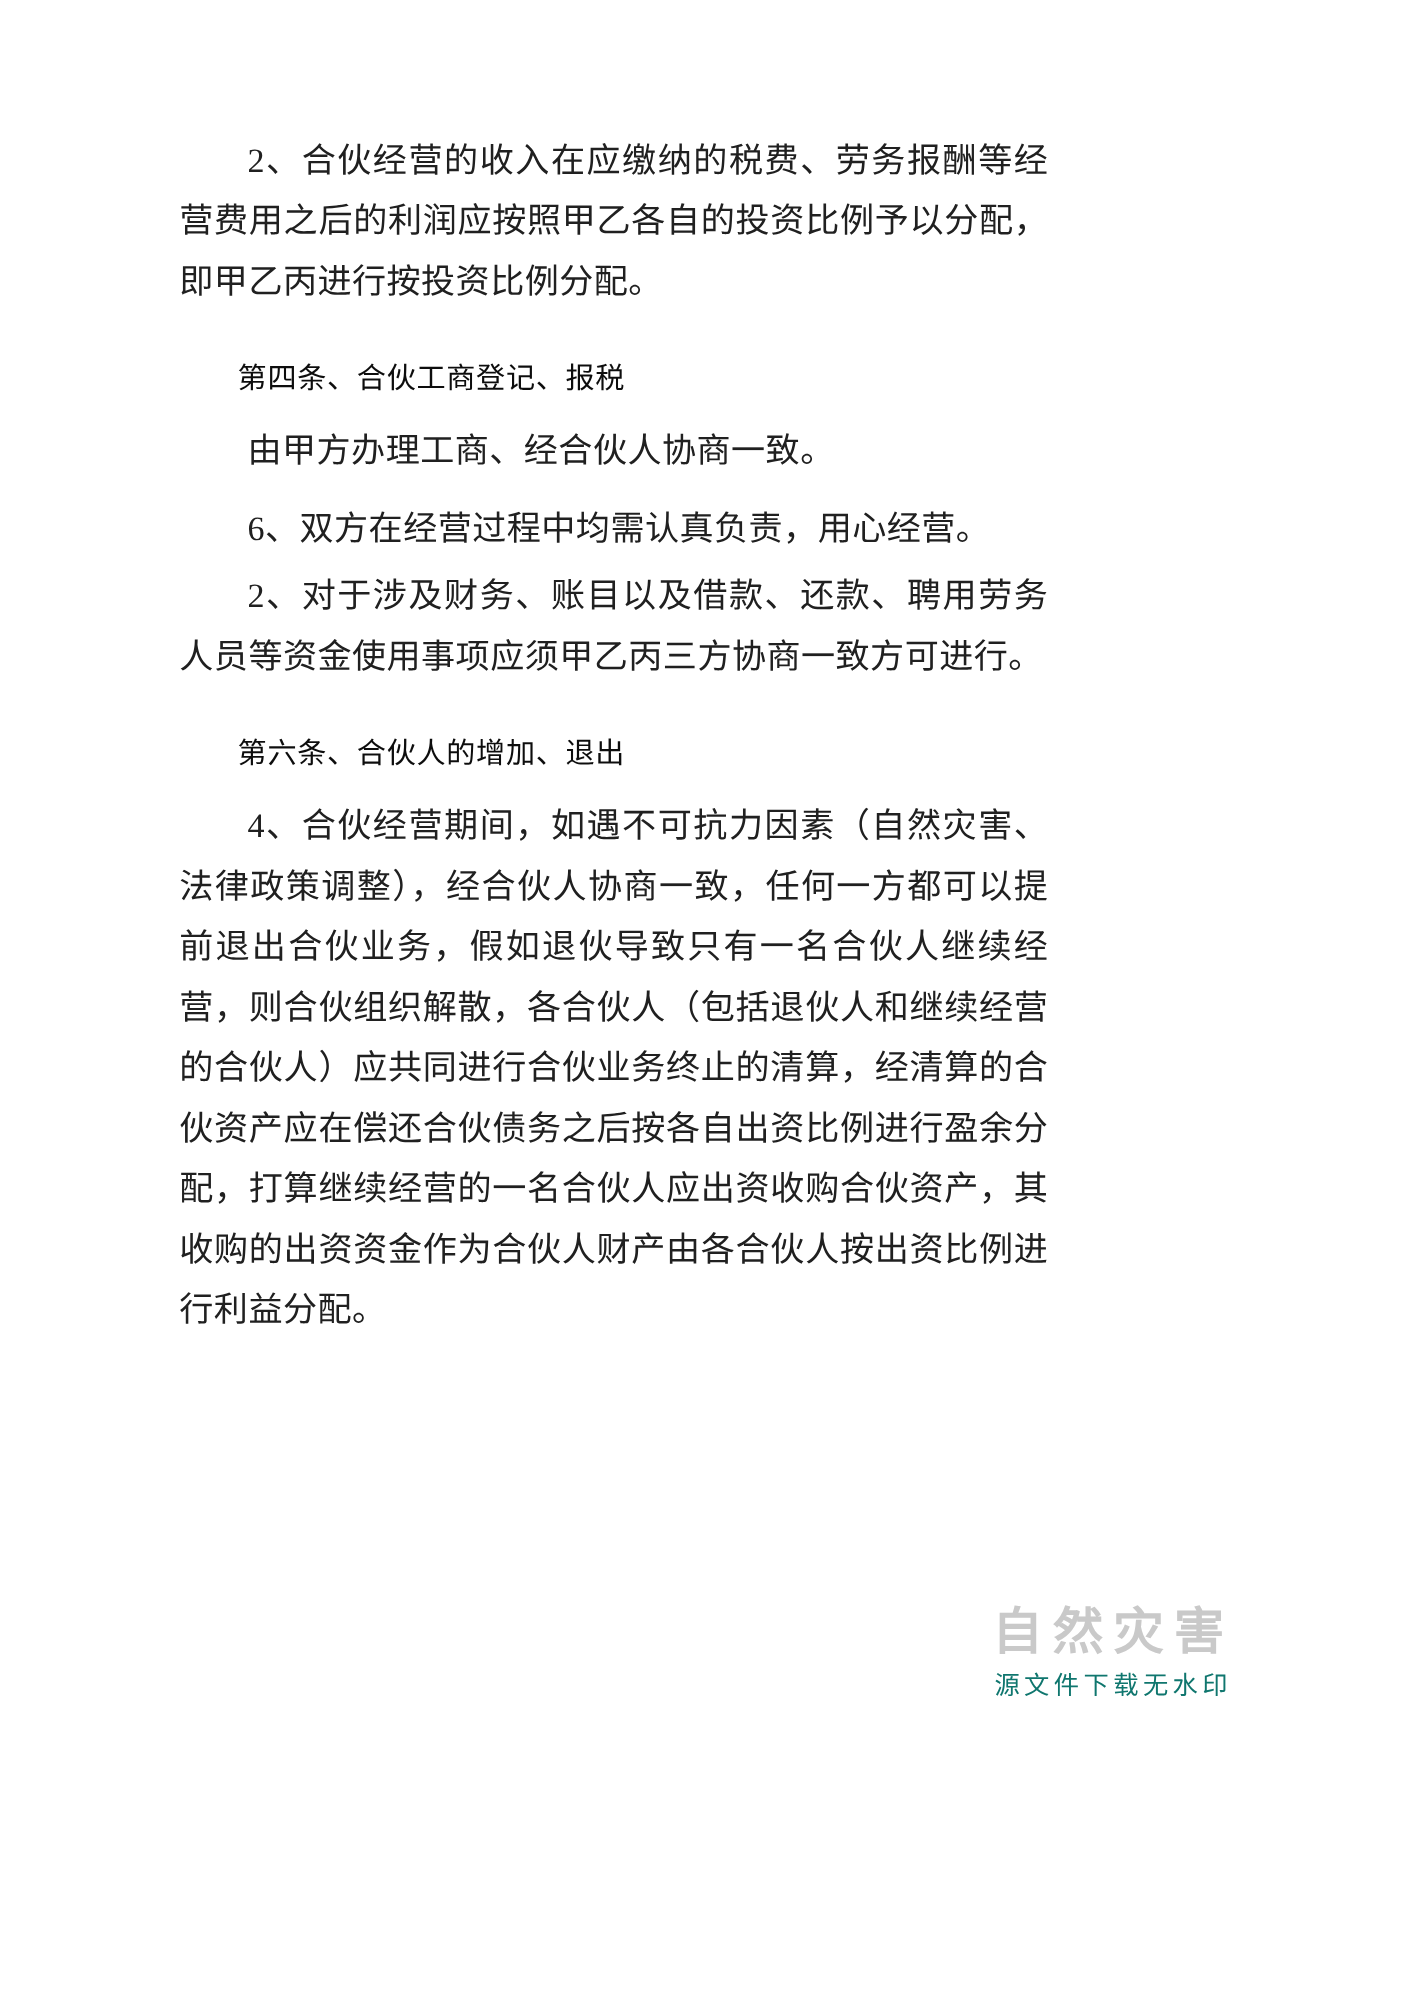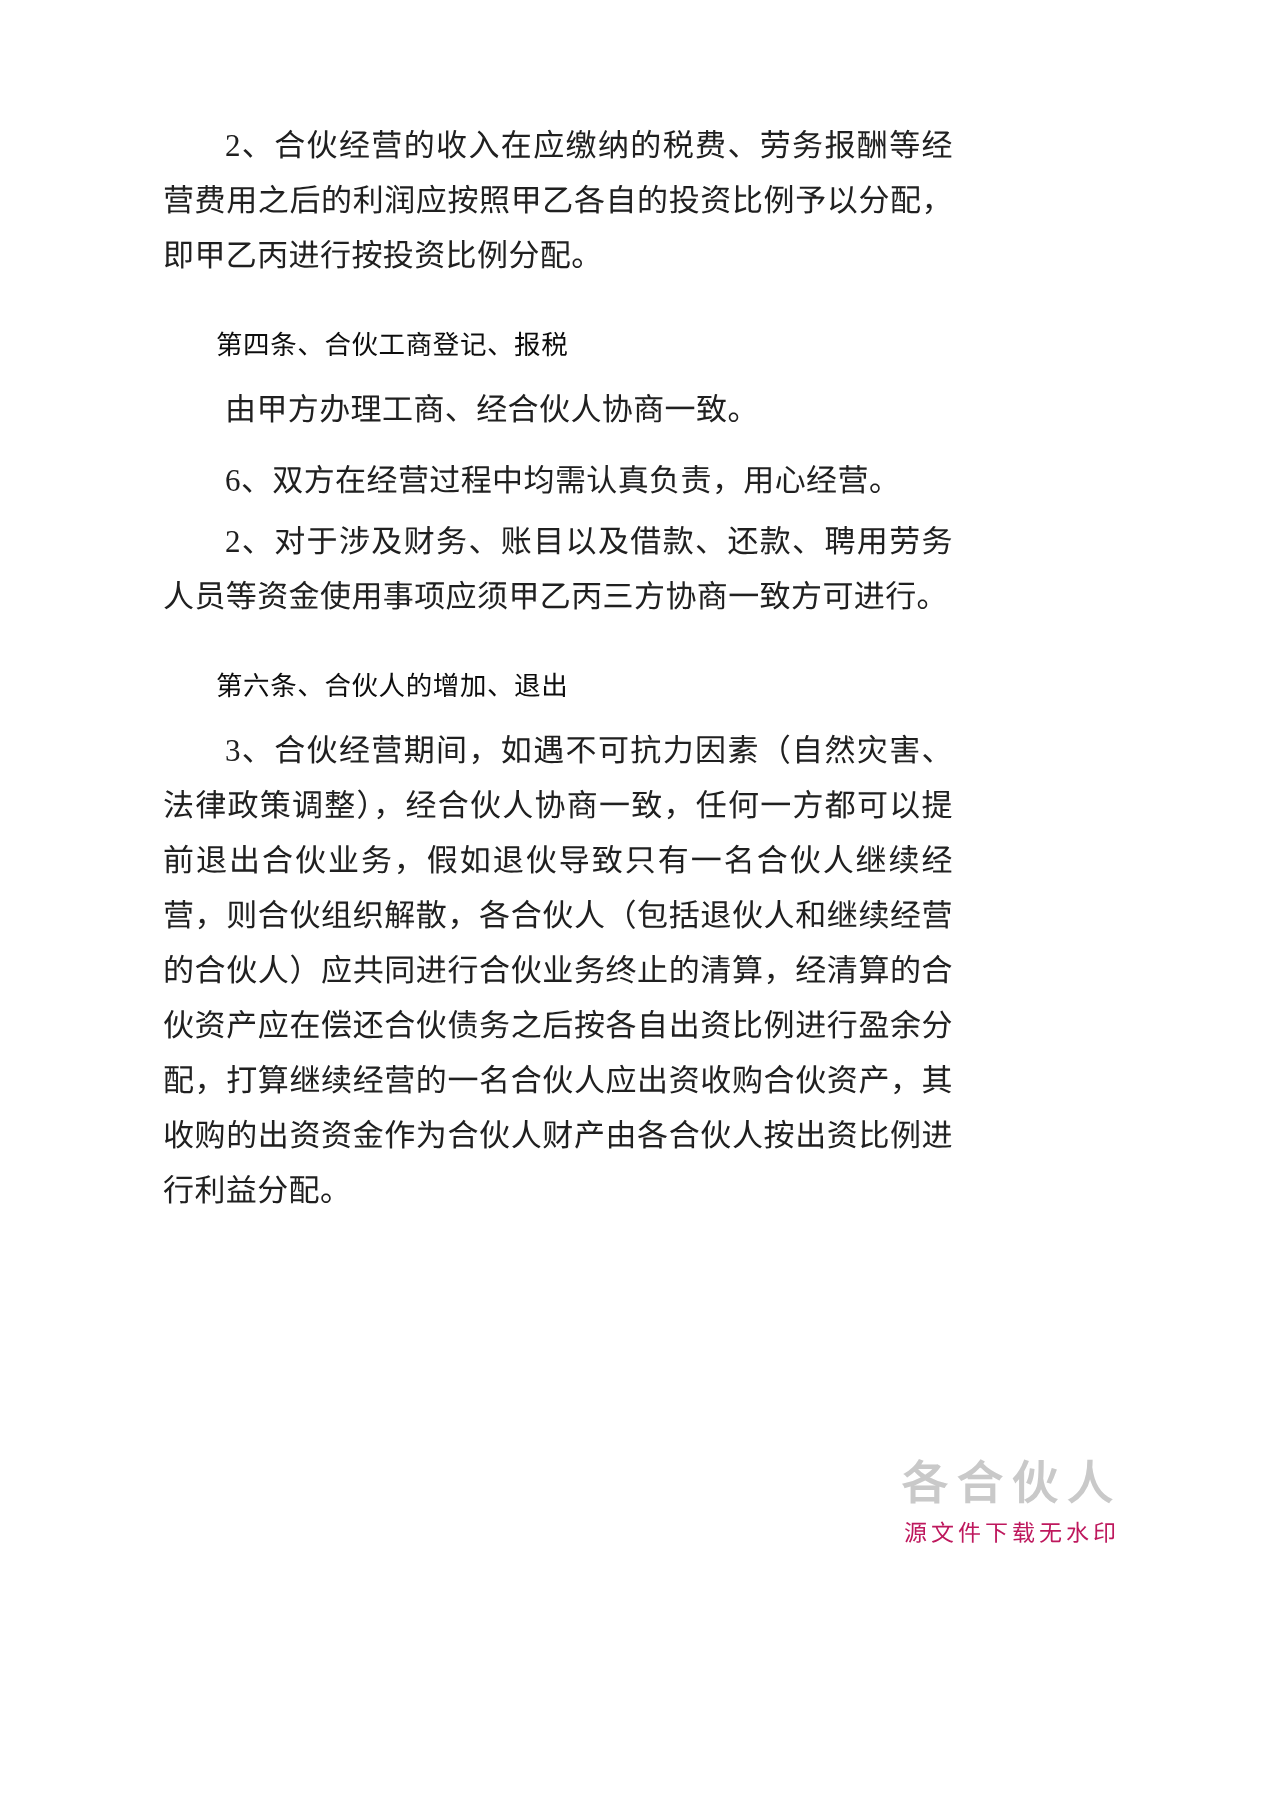--- a/index.html
+++ b/index.html
@@ -73,21 +73,21 @@
     color: #c9c9c9;
     line-height: 1.1;
     white-space: nowrap;
   }
   .watermark-sub {
     margin-top: 12px;
     font-family: "DejaVu Sans", "Liberation Sans", sans-serif;
     font-size: 23px;
     font-weight: 400;
     letter-spacing: 4px;
-    color: #be185d;
+    color: #0f766e;
     line-height: 1.2;
     white-space: nowrap;
   }
 </style>
 </head>
 <body>
 
 <div class="page">
 
   <div class="content">
@@ -100,22 +100,22 @@
     <p class="para">由甲方办理工商、经合伙人协商一致。</p>
 
     <div class="gap-sm"></div>
 
     <p class="para">6、双方在经营过程中均需认真负责，用心经营。</p>
     <p class="para">2、对于涉及财务、账目以及借款、还款、聘用劳务人员等资金使用事项应须甲乙丙三方协商一致方可进行。</p>
 
     <div class="gap-sm"></div>
 
     <h2 class="heading">第六条、合伙人的增加、退出</h2>
-    <p class="para tight">3、合伙经营期间，如遇不可抗力因素（自然灾害、法律政策调整），经合伙人协商一致，任何一方都可以提前退出合伙业务，假如退伙导致只有一名合伙人继续经营，则合伙组织解散，各合伙人（包括退伙人和继续经营的合伙人）应共同进行合伙业务终止的清算，经清算的合伙资产应在偿还合伙债务之后按各自出资比例进行盈余分配，打算继续经营的一名合伙人应出资收购合伙资产，其收购的出资资金作为合伙人财产由各合伙人按出资比例进行利益分配。</p>
+    <p class="para tight">4、合伙经营期间，如遇不可抗力因素（自然灾害、法律政策调整），经合伙人协商一致，任何一方都可以提前退出合伙业务，假如退伙导致只有一名合伙人继续经营，则合伙组织解散，各合伙人（包括退伙人和继续经营的合伙人）应共同进行合伙业务终止的清算，经清算的合伙资产应在偿还合伙债务之后按各自出资比例进行盈余分配，打算继续经营的一名合伙人应出资收购合伙资产，其收购的出资资金作为合伙人财产由各合伙人按出资比例进行利益分配。</p>
 
   </div>
 
   <div class="watermark">
-    <div class="watermark-main">各合伙人</div>
+    <div class="watermark-main">自然灾害</div>
     <div class="watermark-sub">源文件下载无水印</div>
   </div>
 
 </div>
 
 </body></html>

